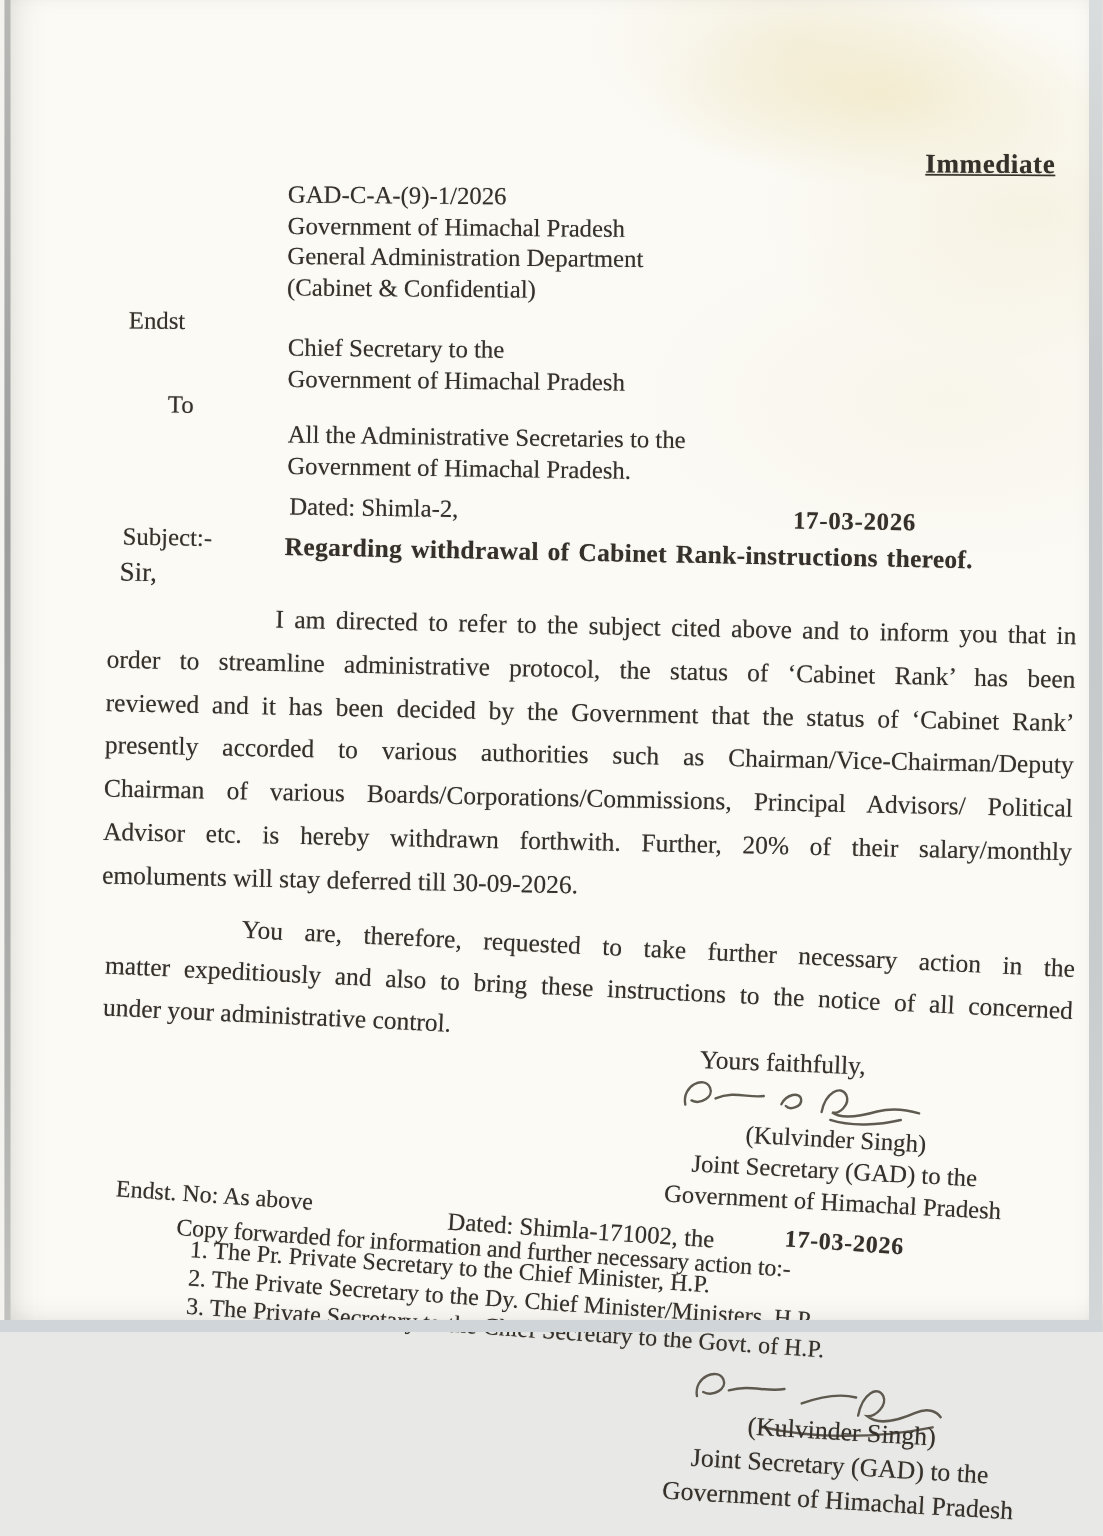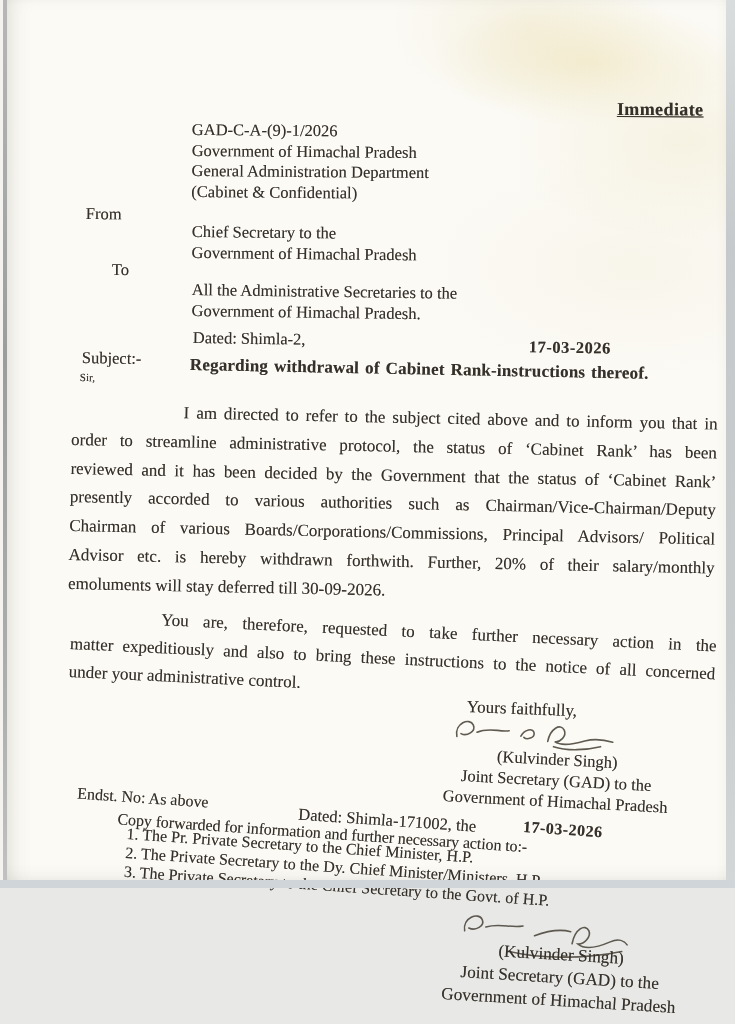--- a/index.html
+++ b/index.html
@@ -34,21 +34,21 @@
   .refblock{left:192px;top:120px;font-size:16.5px;line-height:20.6px;transform:rotate(.5deg);}
   .side-label{font-size:16.5px;}
   .from-label{left:86px;top:204px;transform:rotate(.5deg);}
   .from-lines{left:192px;top:221px;font-size:16.5px;line-height:21px;transform:rotate(.6deg);}
   .to-label{left:85px;top:260px;transform:rotate(.6deg);margin-left:27px;}
   .to-lines{left:192px;top:279px;font-size:16.5px;line-height:21px;transform:rotate(.8deg);}
   .dateline1{left:193px;top:328px;font-size:16.5px;width:460px;height:26px;transform:rotate(.9deg);}
   .dl-date{position:absolute;left:336px;top:4px;font-weight:bold;letter-spacing:.5px;}
   .subject-label{left:82px;top:348px;font-size:16.5px;transform:rotate(1deg);}
   .subject-text{left:190px;top:355px;font-size:17px;font-weight:bold;transform:rotate(1.1deg);word-spacing:1.5px;letter-spacing:.2px;}
-  .salutation{left:80px;top:371px;font-size:11px;transform:rotate(1deg);}
+  .salutation{left:80px;top:371px;font-size:18px;transform:rotate(1deg);}
 
   .para{width:646px;font-size:17px;}
   .pline{text-align:justify;text-align-last:justify;white-space:normal;}
   .pline:last-child{text-align-last:left;}
   .p1{left:72px;top:397px;line-height:28.8px;transform:rotate(1.2deg);}
   .p1 .pline:first-child{padding-left:112px;}
   .p2{left:72px;top:602px;line-height:28px;transform:rotate(2.7deg);}
   .p2 .pline:first-child{padding-left:90px;}
 
   .closing{left:467px;top:697px;font-size:17px;transform:rotate(2.2deg);}
@@ -79,21 +79,21 @@
   <div class="abs refblock">
     <div>GAD-C-A-(9)-1/2026</div>
     <div>
 
     <div>Government of Himachal Pradesh</div>
         <div>General Administration Department</div>
         <div>(Cabinet &amp; Confidential)</div>
       </div>
   </div>
 
-  <div class="abs side-label from-label">From</div>
+  <div class="abs side-label from-label">Endst</div>
   <div class="abs from-lines">
 
   <div>Chief Secretary to the</div>
       <div>Government of Himachal Pradesh</div>
     </div>
 
   <div class="abs side-label to-label">To</div>
   <div class="abs to-lines">
 
   <div>All the Administrative Secretaries to the</div>

